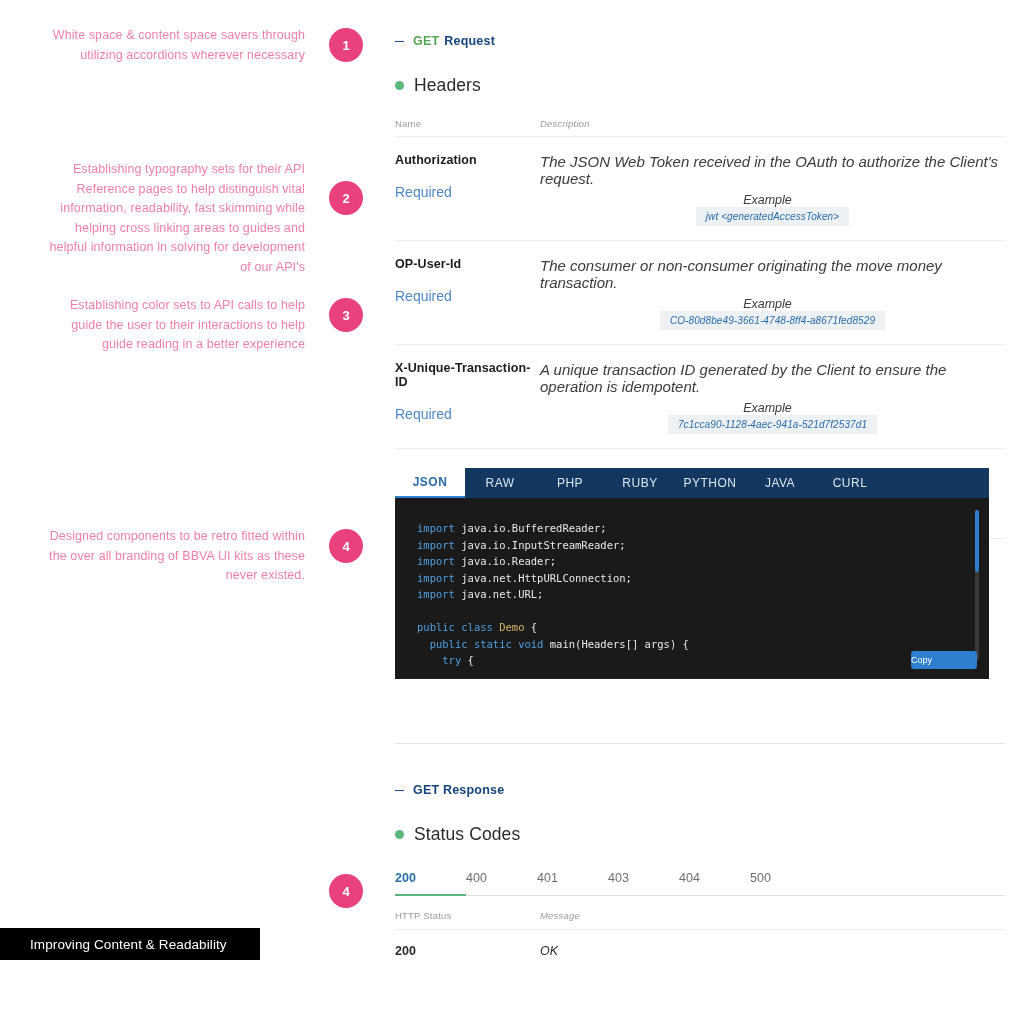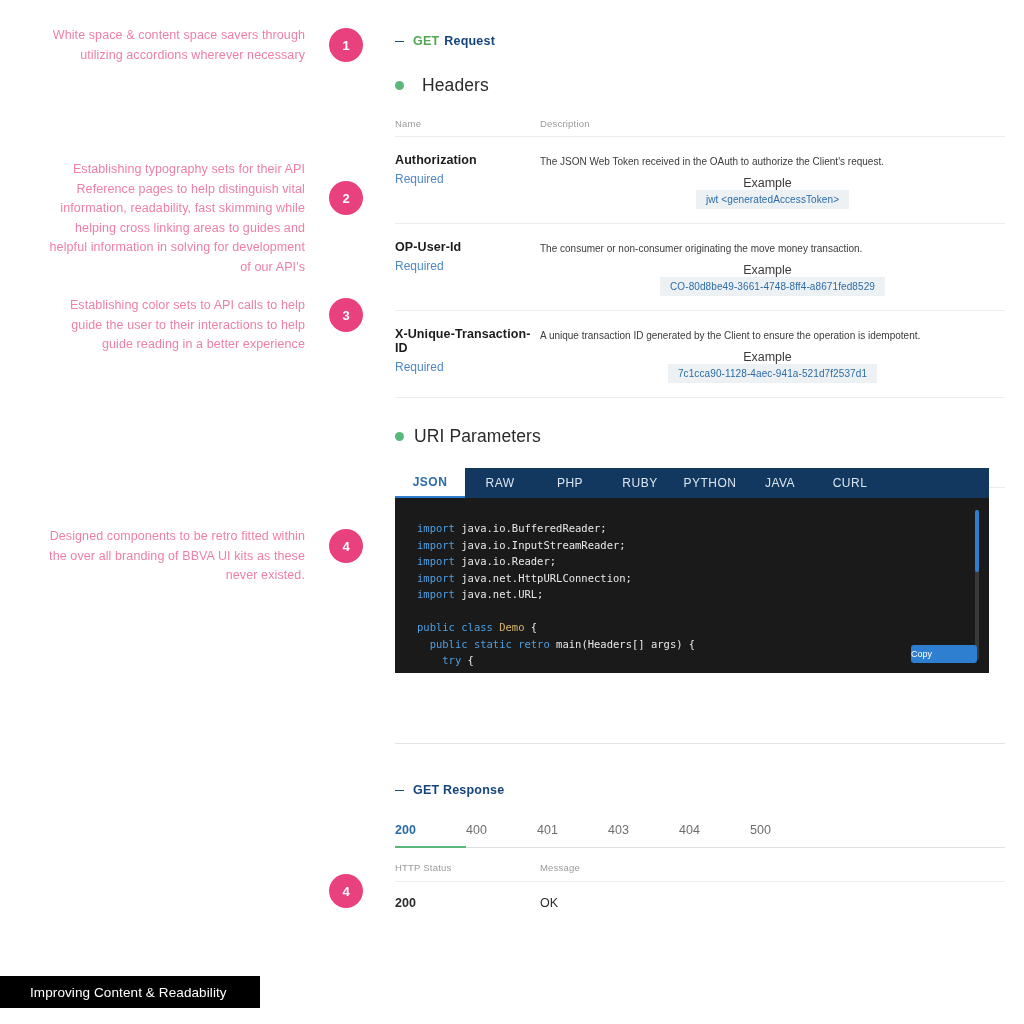--- a/index.html
+++ b/index.html
@@ -44,21 +44,20 @@
     left: 0;
     top: 928px;
     width: 260px;
     height: 32px;
     background: #000000;
     color: #ffffff;
     display: flex;
     align-items: center;
     font-size: 13.5px;
     letter-spacing: .1px;
-    margin-top: 48px;
   }
   .banner span { margin-left: 30px; }
 
   
   .panel {
     position: absolute;
     left: 395px;
     top: 0;
     width: 610px;
   }
@@ -101,42 +100,42 @@
   .tbl { width: 100%; }
   .tbl-head {
     display: flex;
     font-size: 9.5px;
     color: #9b9b9b;
     padding-bottom: 7px;
     border-bottom: 1px solid #ececec;
     letter-spacing: .2px;
   }
   .col-name { width: 145px; flex: 0 0 145px; }
-  .col-desc { flex: 1 1 auto; }
+  .col-desc { flex: 1 1 auto; font-style: italic; }
 
   .tbl-row {
     display: flex;
     padding: 16px 0 14px 0;
     border-bottom: 1px solid #ececec;
   }
   .tbl-row:last-child { border-bottom: 1px solid #ececec; }
   .row-name {
     font-size: 12.5px;
     font-weight: 700;
     color: #1c1c1c;
     letter-spacing: .1px;
   }
   .row-req {
-    font-size: 12px;
+    font-size: 14px;
     color: #4f87c6;
-    margin-top: 5px;
+    margin-top: 17px;
   }
   .row-req .muted { color: #9b9b9b; }
   .row-desc-text {
-    font-size: 10px;
+    font-size: 15px;
     color: #3b3b3b;
     line-height: 17px;
   }
   .example-line {
     display: flex;
     align-items: center;
     margin-top: 6px;
     flex-direction: column;
   }
   .example-label {
@@ -177,21 +176,21 @@
   }
   .code-tab.active {
     background: #ffffff;
     color: #2a6ca8;
     font-weight: 700;
     border-bottom: 2px solid #2f7fd0;
     box-sizing: border-box;
   }
   .code-body {
     position: relative;
-    padding: 22px 0 4px 22px;
+    padding: 22px 0 10px 22px;
     min-height: 175px;
     box-sizing: border-box;
     border-radius: 19px;
   }
   .code-line {
     font-family: "DejaVu Sans Mono", monospace;
     font-size: 10.5px;
     line-height: 16.5px;
     color: #d6d6d6;
     white-space: pre;
@@ -291,21 +290,21 @@
 </div>
 
 <div class="panel" style="top:34px;">
 
   <div class="accordion-head">
     <span class="minus"></span>
     <span class="verb-get">GET</span>
     <span class="verb-label">Request</span>
   </div>
 
-  <div class="section-title" style="margin-top:27px;gap:8px;">
+  <div class="section-title" style="margin-top:27px;">
     <span class="dot"></span>
     <span>Headers</span>
   </div>
 
   <div class="tbl" style="margin-top:22px;">
     <div class="tbl-head">
       <div class="col-name">Name</div>
       <div class="col-desc">Description</div>
     </div>
 
@@ -393,41 +392,45 @@
   </div>
   <div class="code-body">
     <div id="code-lines">
         <div class="code-line"><span class="kw">import</span><span class="fn"> java.io.BufferedReader;</span></div>
         <div class="code-line"><span class="kw">import</span><span class="fn"> java.io.InputStreamReader;</span></div>
         <div class="code-line"><span class="kw">import</span><span class="fn"> java.io.Reader;</span></div>
         <div class="code-line"><span class="kw">import</span><span class="fn"> java.net.HttpURLConnection;</span></div>
         <div class="code-line"><span class="kw">import</span><span class="fn"> java.net.URL;</span></div>
         <div class="code-line">&nbsp;</div>
         <div class="code-line"><span class="kw">public class </span><span class="cls">Demo</span><span class="fn"> {</span></div>
-        <div class="code-line"><span class="kw">  public static retro </span><span class="fn">main</span><span class="fn">(Headers[] args) {</span></div>
+        <div class="code-line"><span class="kw">  public static void </span><span class="fn">main</span><span class="fn">(Headers[] args) {</span></div>
         <div class="code-line"><span class="kw">    try</span><span class="fn"> {</span></div>
       </div>
     <div class="code-scroll">
       <div class="code-scroll-thumb"></div>
     </div>
     <div class="copy-btn">Copy</div>
   </div>
 </div>
 
 <div class="hr-divider" style="top:743px;"></div>
 
 <div class="panel" style="top:783px;">
   <div class="accordion-head">
     <span class="minus"></span>
     <span class="verb-label">
       <span>GET</span>
       <span>Response</span>
     </span>
   </div>
 
+  <div class="section-title" style="margin-top:27px;">
+    <span class="dot"></span>
+    <span>Status Codes</span>
+  </div>
 
   <div class="status-tabs" style="margin-top:26px;">
     <div class="status-tab active">200</div>
     <div class="status-tab">400</div>
     <div class="status-tab">401</div>
     <div class="status-tab">403</div>
     <div class="status-tab">404</div>
     <div class="status-tab">500</div>
   </div>
 

